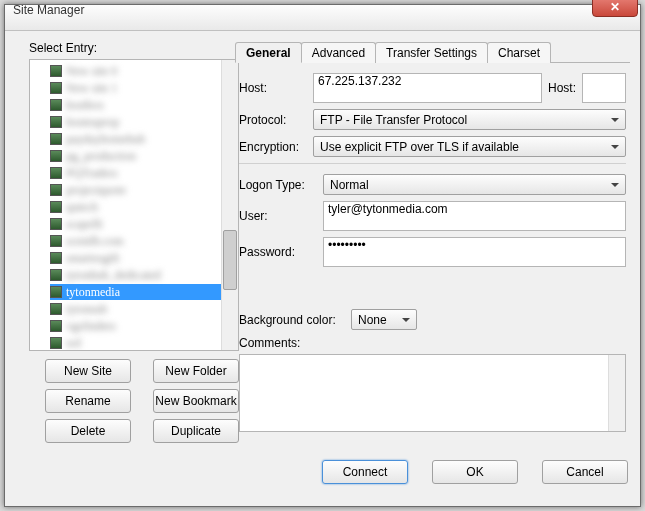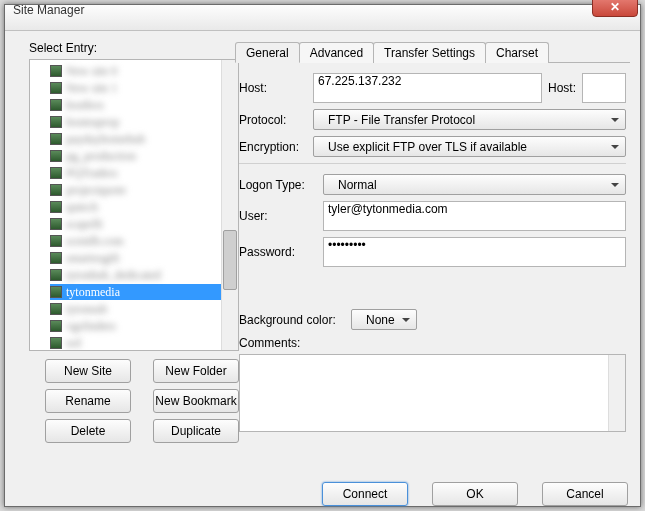--- a/index.html
+++ b/index.html
@@ -4,44 +4,44 @@
 <style>
 * { box-sizing: border-box; font-family: "Segoe UI", Tahoma, sans-serif; font-size: 12px; }
 body { margin: 0; background: #dadada; width: 645px; height: 511px; overflow: hidden; }
 .window { position: absolute; left: 4px; top: 4px; width: 637px; height: 503px; background: #f0f0f0; border: 1px solid #6b6b6b; box-shadow: 0 0 6px rgba(0,0,0,0.5); }
 .titlebar { height: 26px; background: linear-gradient(#fdfdfd,#e9e9e9); border-bottom: 1px solid #c0c0c0; display: flex; align-items: center; padding: 0 0 16px 8px; }
 .titlebar .title { flex: 1; color: #333; }
 .closebtn { width: 46px; height: 20px; margin-right: 2px; margin-top: -6px; background: linear-gradient(#e67d73,#c9483b); border: 1px solid #8b2e24; border-radius: 0 0 4px 4px; color: #fff; display: flex; align-items: center; justify-content: center; font-size: 11px; font-weight: bold; }
 .content { position: absolute; top: 26px; left: 0; right: 0; bottom: 0; }
 .left { position: absolute; left: 24px; top: 10px; width: 210px; bottom: 48px; }
 .right { position: absolute; left: 230px; right: 10px; top: 10px; bottom: 48px; }
-.footer { position: absolute; left: 0; right: 0; bottom: 0; height: 46px; display: flex; justify-content: flex-end; align-items: flex-end; padding-right: 12px; gap: 8px; }
+.footer { position: absolute; left: 0; right: 0; bottom: 0; height: 46px; display: flex; justify-content: flex-end; align-items: flex-start; padding-right: 12px; gap: 8px; }
 .label { color: #000; }
 .tree { border: 1px solid #b5b5b5; background: #fff; height: 292px; margin-top: 4px; position: relative; overflow: hidden; }
 .tree-inner { padding: 2px 0 2px 20px; }
 .tree-item { height: 16px; display: flex; align-items: center; gap: 4px; margin: 1px 0; }
 .tree-icon { width: 12px; height: 12px; background: linear-gradient(#5a8a5a,#2e5a2e); border: 1px solid #555; flex-shrink: 0; }
 .tree-text { color: #333; white-space: nowrap; font-family: Liberation Serif, serif; }
 .tree-text.blur { filter: blur(3px); color: #888; }
 .tree-item.selected { background: #3399ff; }
 .tree-item.selected .tree-text { color: #fff; }
 .tree-scroll { position: absolute; right: 0; top: 0; bottom: 0; width: 17px; background: #f0f0f0; border-left: 1px solid #ddd; }
 .tree-thumb { position: absolute; left: 1px; right: 1px; top: 170px; height: 60px; background: #cfcfcf; border: 1px solid #a0a0a0; border-radius: 2px; }
 .btns { margin-top: 8px; display: grid; grid-template-columns: 1fr 1fr; gap: 6px; }
 .btn { height: 24px; background: linear-gradient(#fdfdfd,#e6e6e6); border: 1px solid #a0a0a0; border-radius: 3px; display: flex; align-items: center; justify-content: center; cursor: default; margin-left: 16px; }
 .btn.primary { border-color: #4a90d9; box-shadow: 0 0 2px #4a90d9; }
 .tabs { height: 22px; display: flex; border-bottom: 1px solid #b5b5b5; }
 .tab { padding: 3px 10px 0; border: 1px solid #b5b5b5; border-bottom: none; background: #f6f6f6; margin-right: -1px; border-radius: 3px 3px 0 0; position: relative; top: 1px; }
-.tab.active { background: #f0f0f0; border-bottom: 1px solid #f0f0f0; z-index: 2; }
+.tab.active { background: #f0f0f0; border-bottom: 1px solid #f0f0f0; z-index: 2; font-weight: bold; }
 .form { padding: 10px 4px 4px; }
 .row { display: flex; align-items: center; margin-bottom: 6px; gap: 6px; }
 .row .lbl { width: 68px; }
 .row .lbl-wide { width: 106px; }
 .inp { height: 30px; border: 1px solid #b5b5b5; background: #fff; padding: 0 4px; }
-.sel { height: 21px; border: 1px solid #a0a0a0; background: linear-gradient(#fdfdfd,#e6e6e6); padding: 0 16px 0 14px; display: flex; align-items: center; position: relative; border-radius: 2px; }
+.sel { height: 21px; border: 1px solid #a0a0a0; background: linear-gradient(#fdfdfd,#e6e6e6); padding: 0 16px 0 6px; display: flex; align-items: center; position: relative; border-radius: 2px; }
 .sel::after { content: ""; position: absolute; right: 6px; top: 8px; border: 4px solid transparent; border-top-color: #444; }
 .divider { border: none; border-top: 1px solid #d0d0d0; margin: 6px 0 10px; }
 .ta { border: 1px solid #b5b5b5; background: #fff; height: 78px; width: 100%; position: relative; }
 .ta-scroll { position: absolute; right: 0; top: 0; bottom: 0; width: 17px; background: #f0f0f0; border-left: 1px solid #ddd; }
 .fbtn { width: 86px; height: 24px; }
 </style>
 </head>
 <body>
 
 <div class="window">

